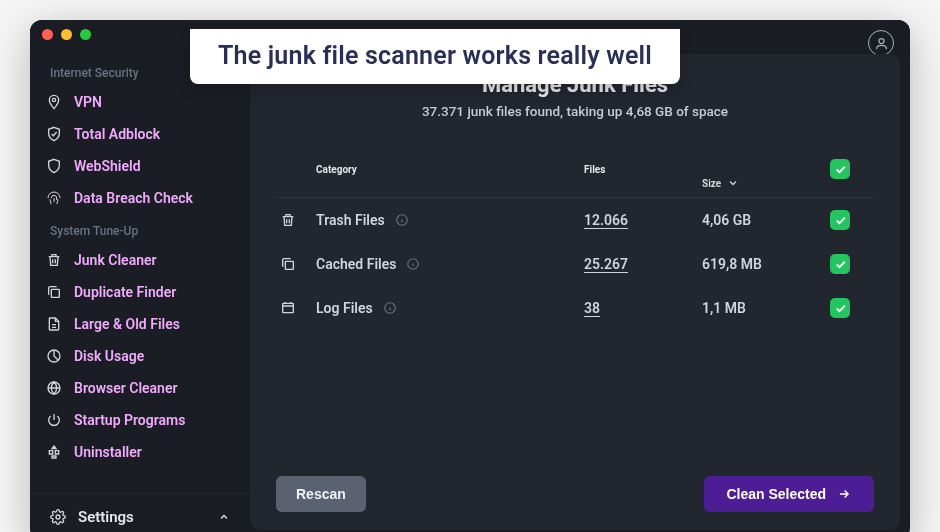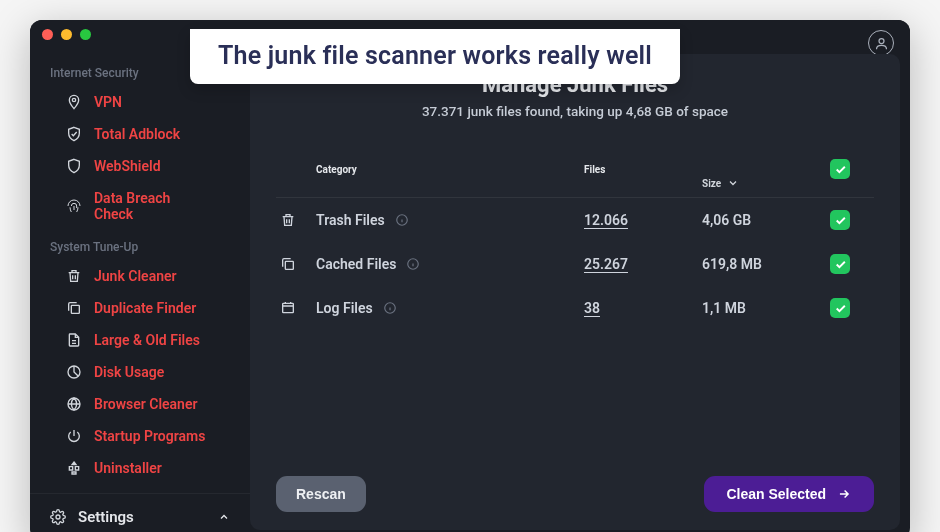--- a/index.html
+++ b/index.html
@@ -62,22 +62,22 @@
     .section-header {
       color: #6b7280;
       font-size: 12px;
       font-weight: 500;
       padding: 10px 20px 6px;
     }
     .nav-item {
       display: flex;
       align-items: center;
       gap: 12px;
-      padding: 8px 36px;
-      color: #ef4444;
+      padding: 8px 16px;
+      color: #f0abfc;
       font-size: 14px;
       font-weight: 600;
       cursor: pointer;
     }
     .nav-icon { width: 16px; height: 16px; flex-shrink: 0; color: #d1d5db; }
     .settings-row {
       display: flex;
       align-items: center;
       gap: 12px;
       padding: 14px 20px;
@@ -148,21 +148,21 @@
     .check svg { width: 13px; height: 13px; color: #fff; }
     .footer {
       margin-top: auto;
       display: flex;
       justify-content: space-between;
       align-items: center;
       padding-top: 14px;
     }
     .btn {
       border: none;
-      border-radius: 11px;
+      border-radius: 6px;
       font-size: 14px;
       font-weight: 600;
       padding: 10px 20px;
       cursor: pointer;
       display: flex; align-items: center; gap: 10px;
     }
     .btn-secondary { background: #5a6170; color: #eef0f3; }
     .btn-primary { background: #4c1d95; color: #fff; padding: 10px 22px; }
     .btn-primary svg { width: 16px; height: 14px; }
 

